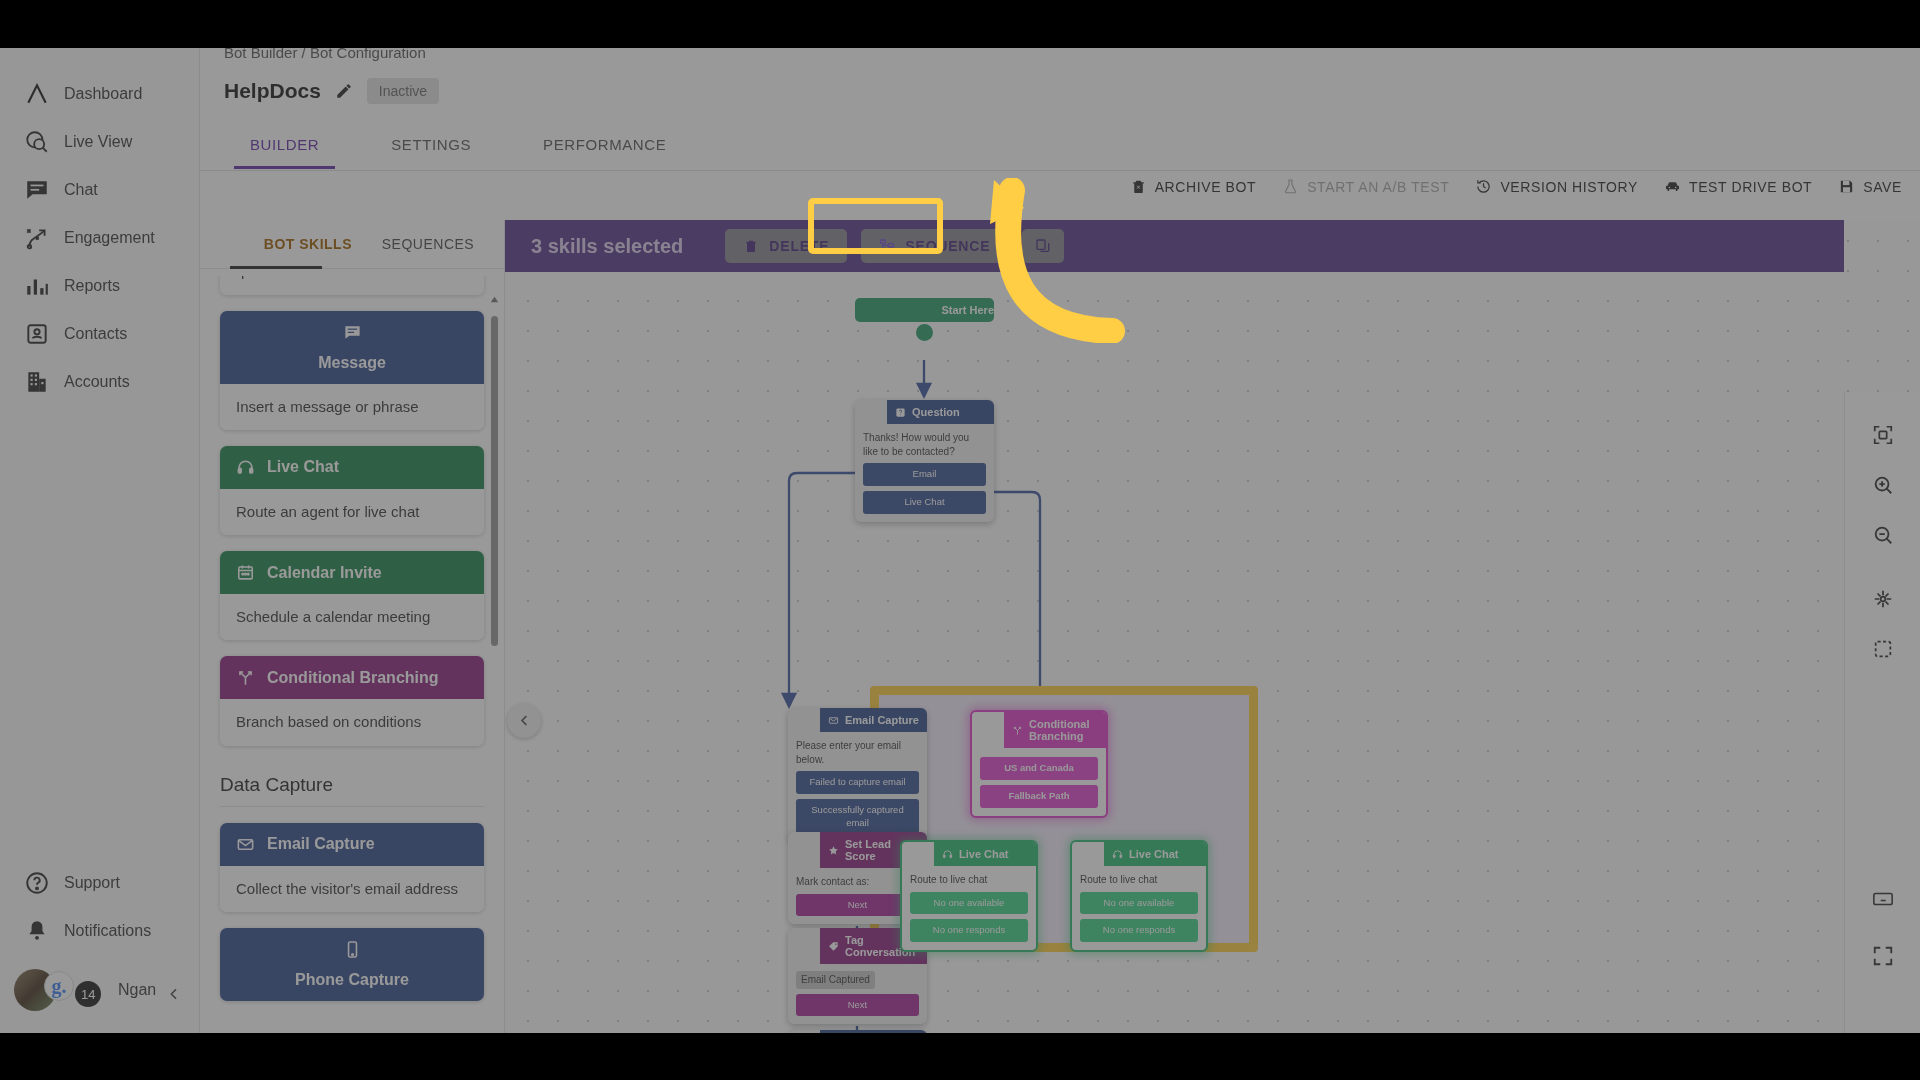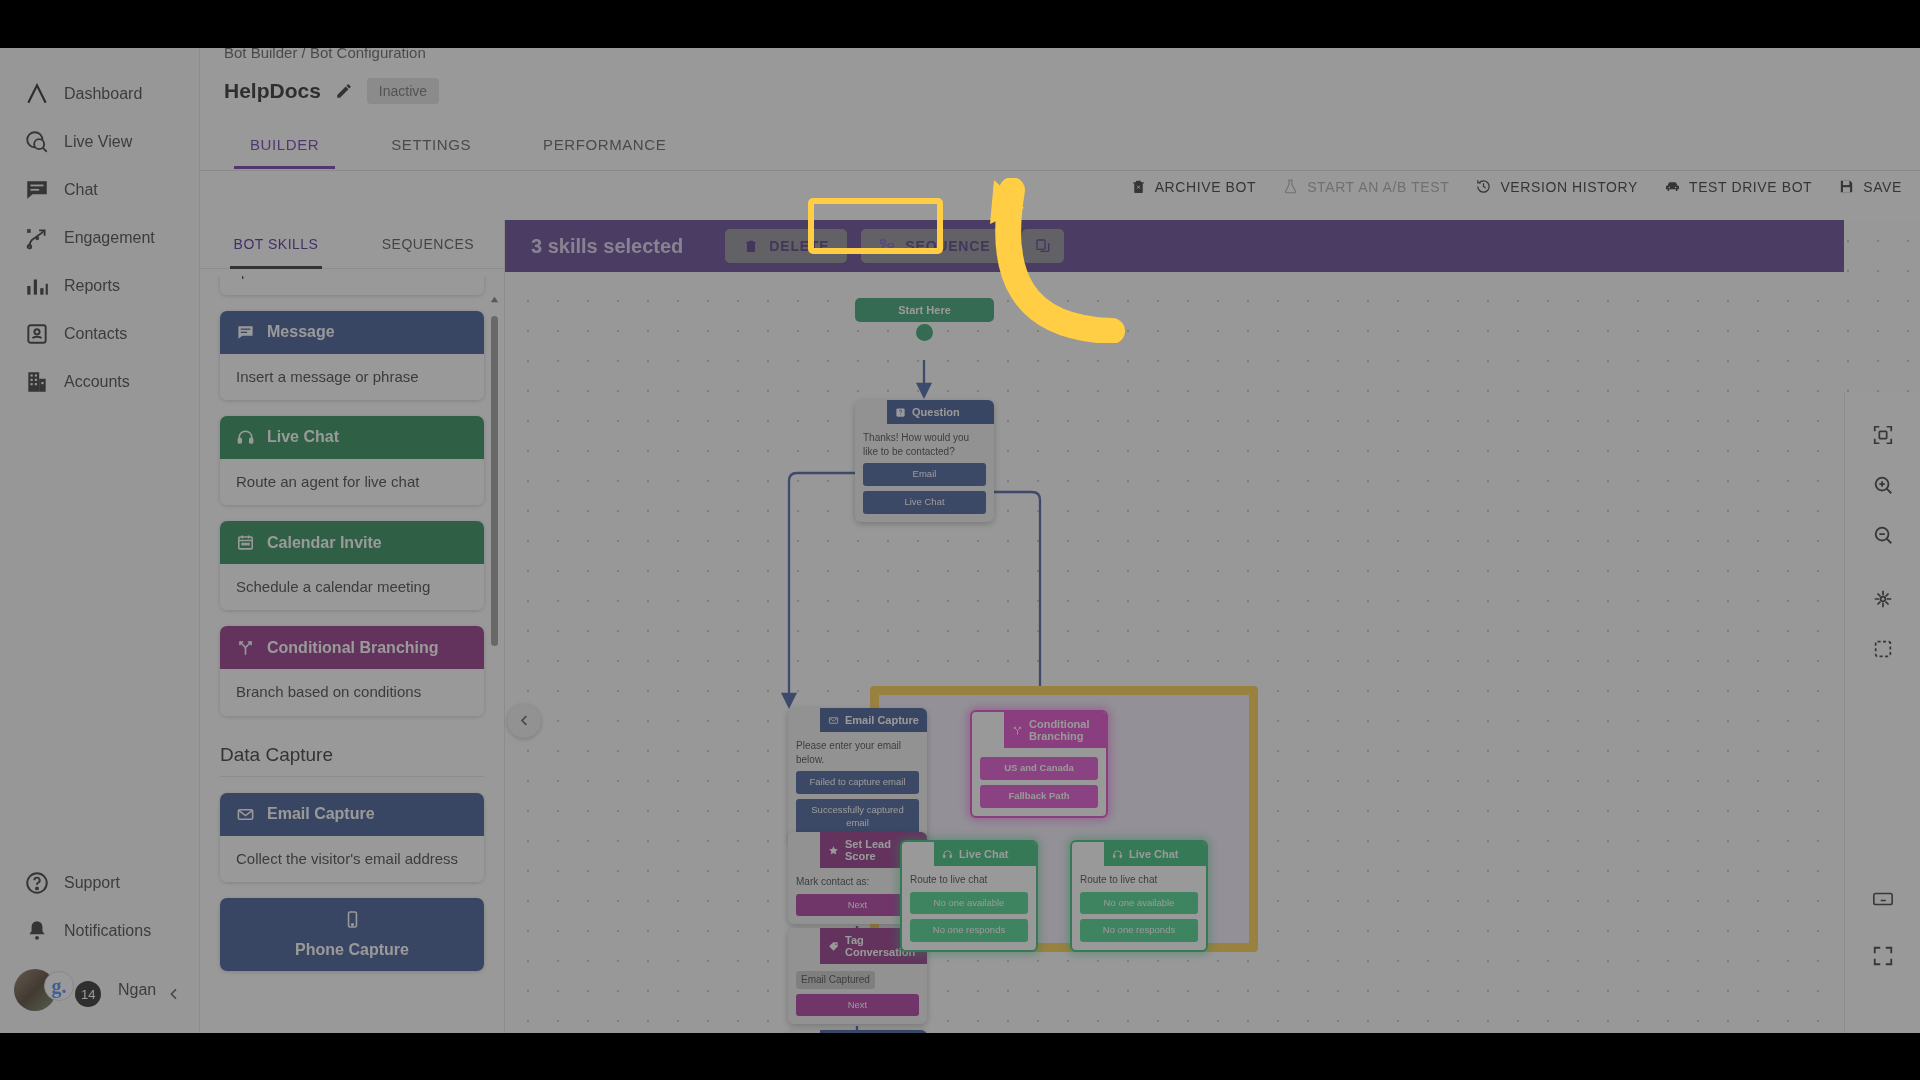--- a/index.html
+++ b/index.html
@@ -53,21 +53,21 @@
   .actions { position:absolute; right:18px; top:130px; display:flex; align-items:center; gap:26px; }
   .act { display:flex; align-items:center; gap:8px; font-size:14px; letter-spacing:.6px; color:#2f2f2f; cursor:pointer; }
   .act.disabled { color:#a9a9a9; cursor:default; }
   .act svg { width:17px; height:17px; }
 
   
   .builder { position:absolute; left:200px; top:172px; right:0; bottom:0; display:flex; }
   .skillpanel { width:305px; background:#fff; border-right:1px solid #e3e3e3; position:relative; }
   .sp-tabs { display:flex; border-bottom:1px solid #e3e3e3; }
   .sp-tab { flex:1; text-align:center; padding:16px 0; font-size:14px; letter-spacing:.5px; color:#4f4f4f; cursor:pointer; position:relative;}
-  .sp-tab.active { color:#4c1d95; font-weight:normal; }
+  .sp-tab.active { color:#a16207; font-weight:bold;text-align:right; }
   .sp-tab.active:after { content:""; position:absolute; left:30px; right:30px; bottom:-1px; height:3px; background:#2b2b2b; }
   .sp-list { position:absolute; top:56px; bottom:0; left:0; right:0; overflow:hidden; padding:0 20px; }
   .sp-inner { position:relative; top:-48px; }
   .skill-card { margin-bottom:16px; border-radius:7px; overflow:hidden; box-shadow:0 1px 4px rgba(0,0,0,.20); cursor:pointer; }
   .skill-head { display:flex; align-items:center; gap:12px; padding:12px 16px; color:#fff; font-size:16px; font-weight:bold; }
   .skill-head svg { width:19px; height:19px; }
   .skill-body { background:#fff; padding:13px 16px; font-size:15px; color:#3c3c3c; line-height:1.35; }
   .group-title { font-size:19px; color:#2c2c2c; padding:12px 0 10px; border-bottom:1px solid #e4e4e4; margin-bottom:16px;}
   .sp-scrollbar { position:absolute; right:6px; top:96px; width:7px; height:330px; background:#9a9a9a; border-radius:4px; }
   .sp-track-arrow { position:absolute; right:4px; top:72px; width:11px; height:11px; color:#777; }
@@ -86,21 +86,21 @@
             letter-spacing:.8px; padding:9px 18px; border-radius:5px; cursor:pointer; border:none; }
   .sb-btn svg { width:16px; height:16px; }
   .sb-btn.icononly { padding:9px 13px; }
 
   
   .node { position:absolute; width:139px; border-radius:6px; overflow:hidden; box-shadow:0 2px 6px rgba(0,0,0,.28); background:#f1f1f1; }
   .node-head { display:flex; align-items:center; gap:6px; padding:6px 8px; color:#fff; font-size:11px; font-weight:bold;margin-left:32px; }
   .node-head svg { width:11px; height:11px; flex:none; }
   .node-body { padding:7px 8px 8px; font-size:10px; color:#3e3e3e; line-height:1.35; }
   .node-opt { margin-top:5px; padding:5px 4px; border-radius:3px; color:#fff; font-size:9.5px; text-align:center; }
-  .pill-start { position:absolute; width:139px; background:#2e9e6e; color:#fff; text-align:center; font-size:11px; font-weight:bold;
+  .pill-start { position:absolute; width:139px; background:#2e9e6e; color:#fff; text-align:right; font-size:11px; font-weight:bold;
                 padding:6px 0; border-radius:5px; }
   .dot-start { position:absolute; width:17px; height:17px; border-radius:50%; background:#2e9e6e; }
 
   
   .grpbox { position:absolute; border:9px solid #ffce44; border-radius:4px; background:#f3edfb; }
 
   
   .rail { position:absolute; right:0; top:172px; bottom:0; width:76px; background:#fff; border-left:1px solid #e7e7e7; }
   .rail-btn { width:42px; height:42px; margin:8px auto; display:flex; align-items:center; justify-content:center; color:#404040; cursor:pointer; }
   .rail-btn svg { width:22px; height:22px; }
@@ -317,21 +317,21 @@
 
         <div class="sp-list">
           <div class="sp-inner">
 
             <div class="skill-card">
               <div class="skill-head" style="background:#36508f; visibility:hidden; height:0; padding:0;"></div>
               <div class="skill-body">Ask your site visitors a simple question</div>
             </div>
 
             <div class="skill-card">
-              <div class="skill-head" style="background:#36508f;">
+              <div class="skill-head" style="background:#36508f;flex-direction:column;">
                 <svg viewBox="0 0 24 24" fill="#fff">
                     <path d="M3 4h18v12H8l-5 4z"></path>
                     <rect x="6" y="7" width="12" height="1.6" fill="#36508f"></rect>
                     <rect x="6" y="11" width="8" height="1.6" fill="#36508f"></rect>
                   </svg>
                 <span>Message</span>
               </div>
               <div class="skill-body">Insert a message or phrase</div>
             </div>
 

